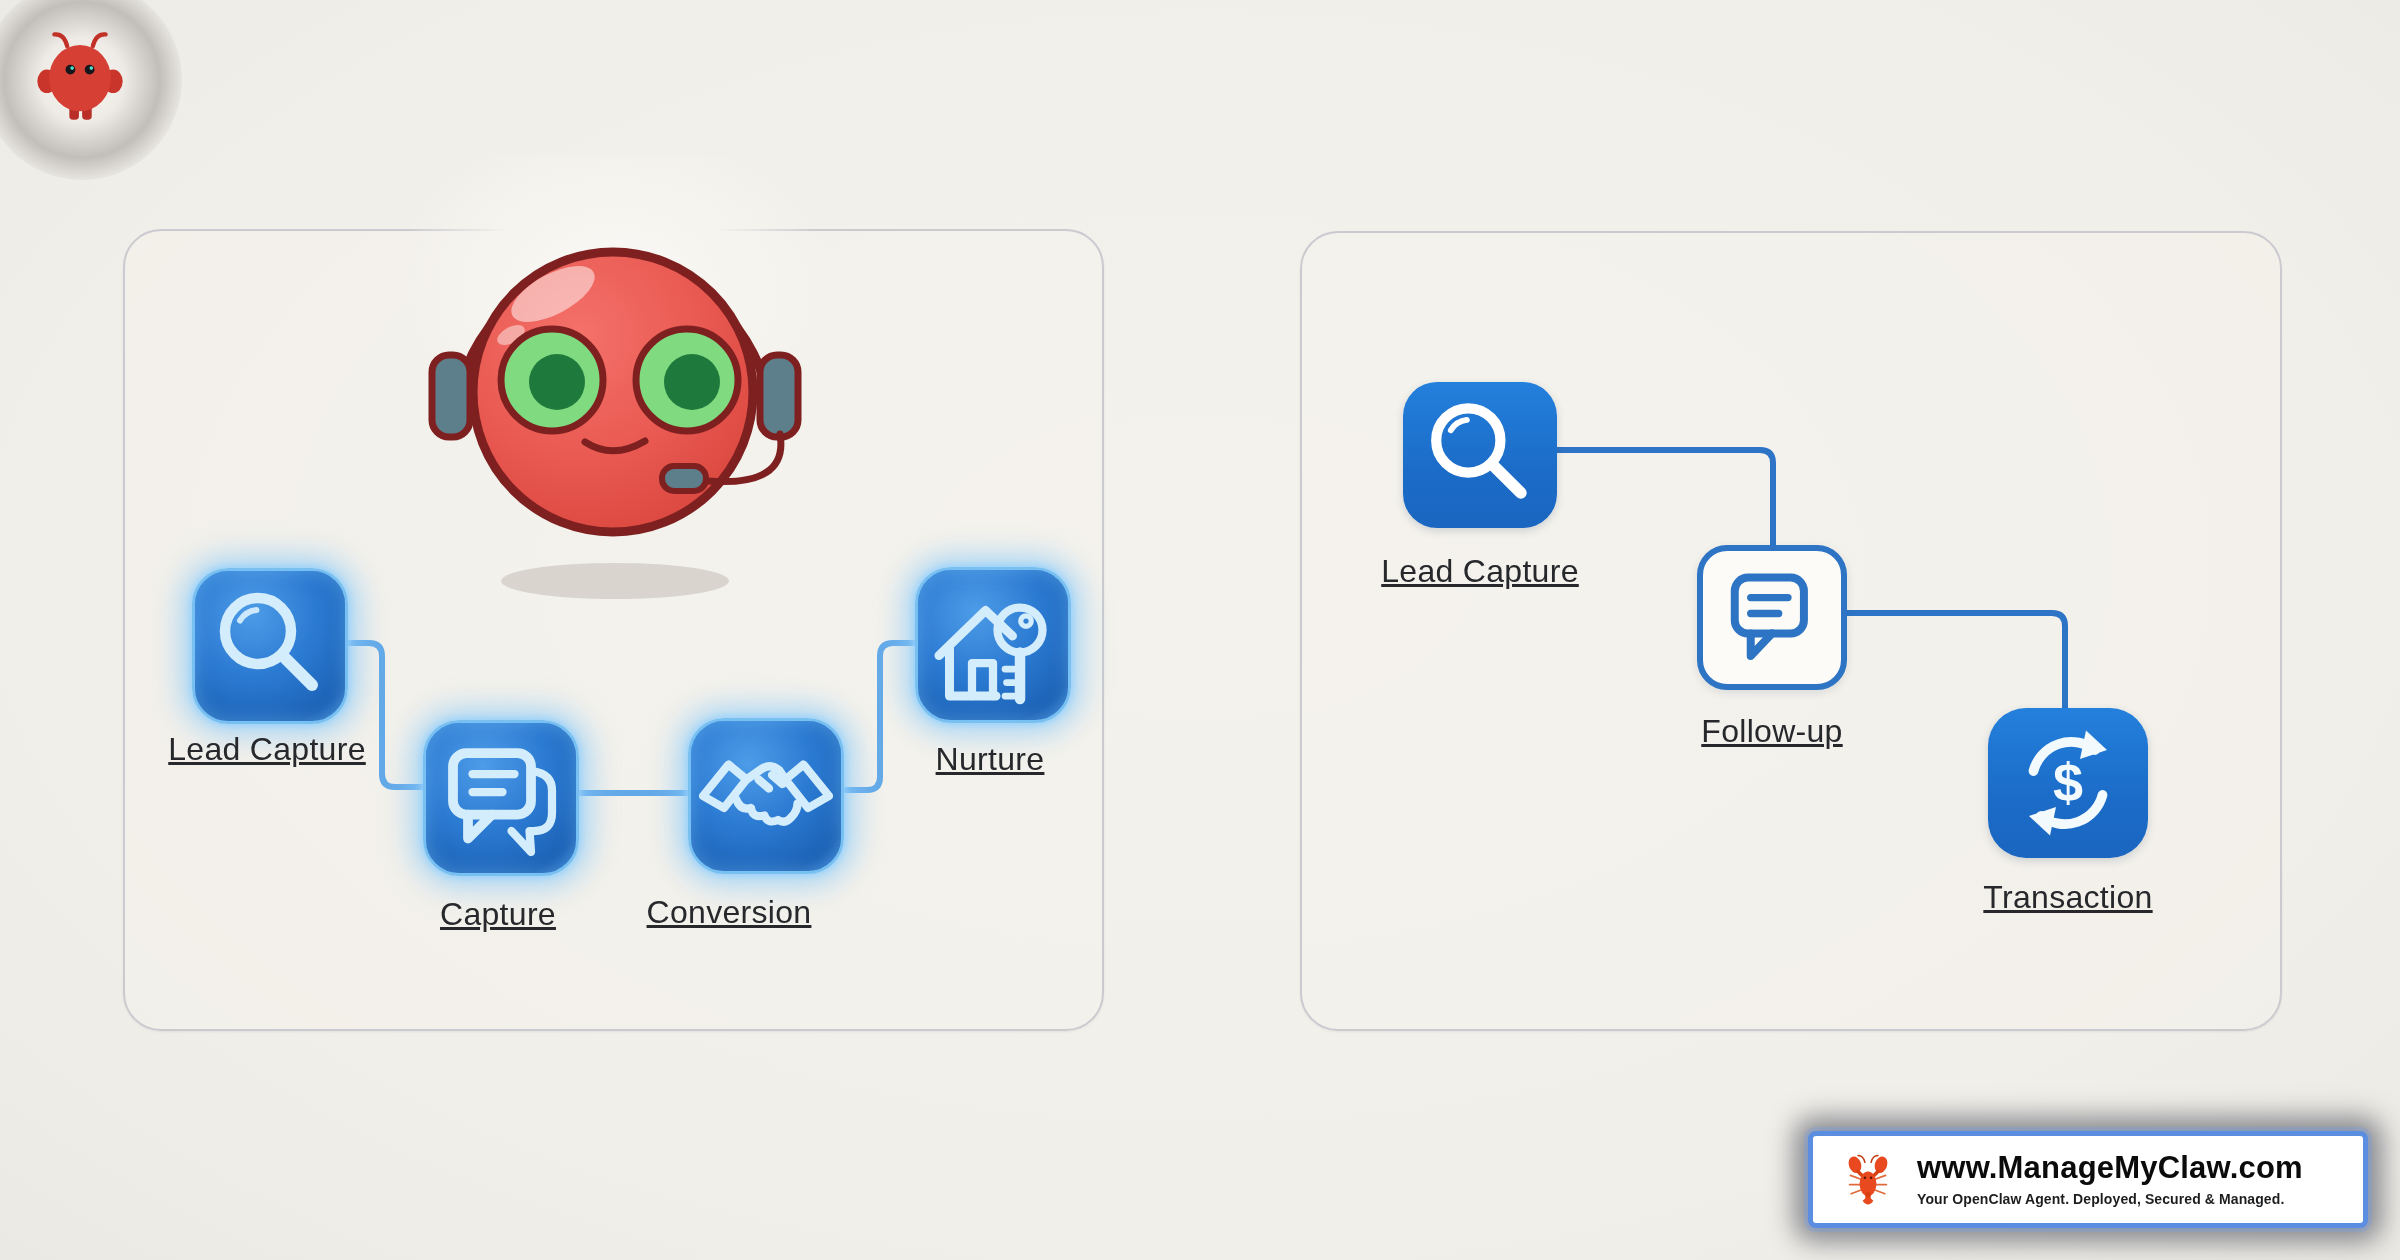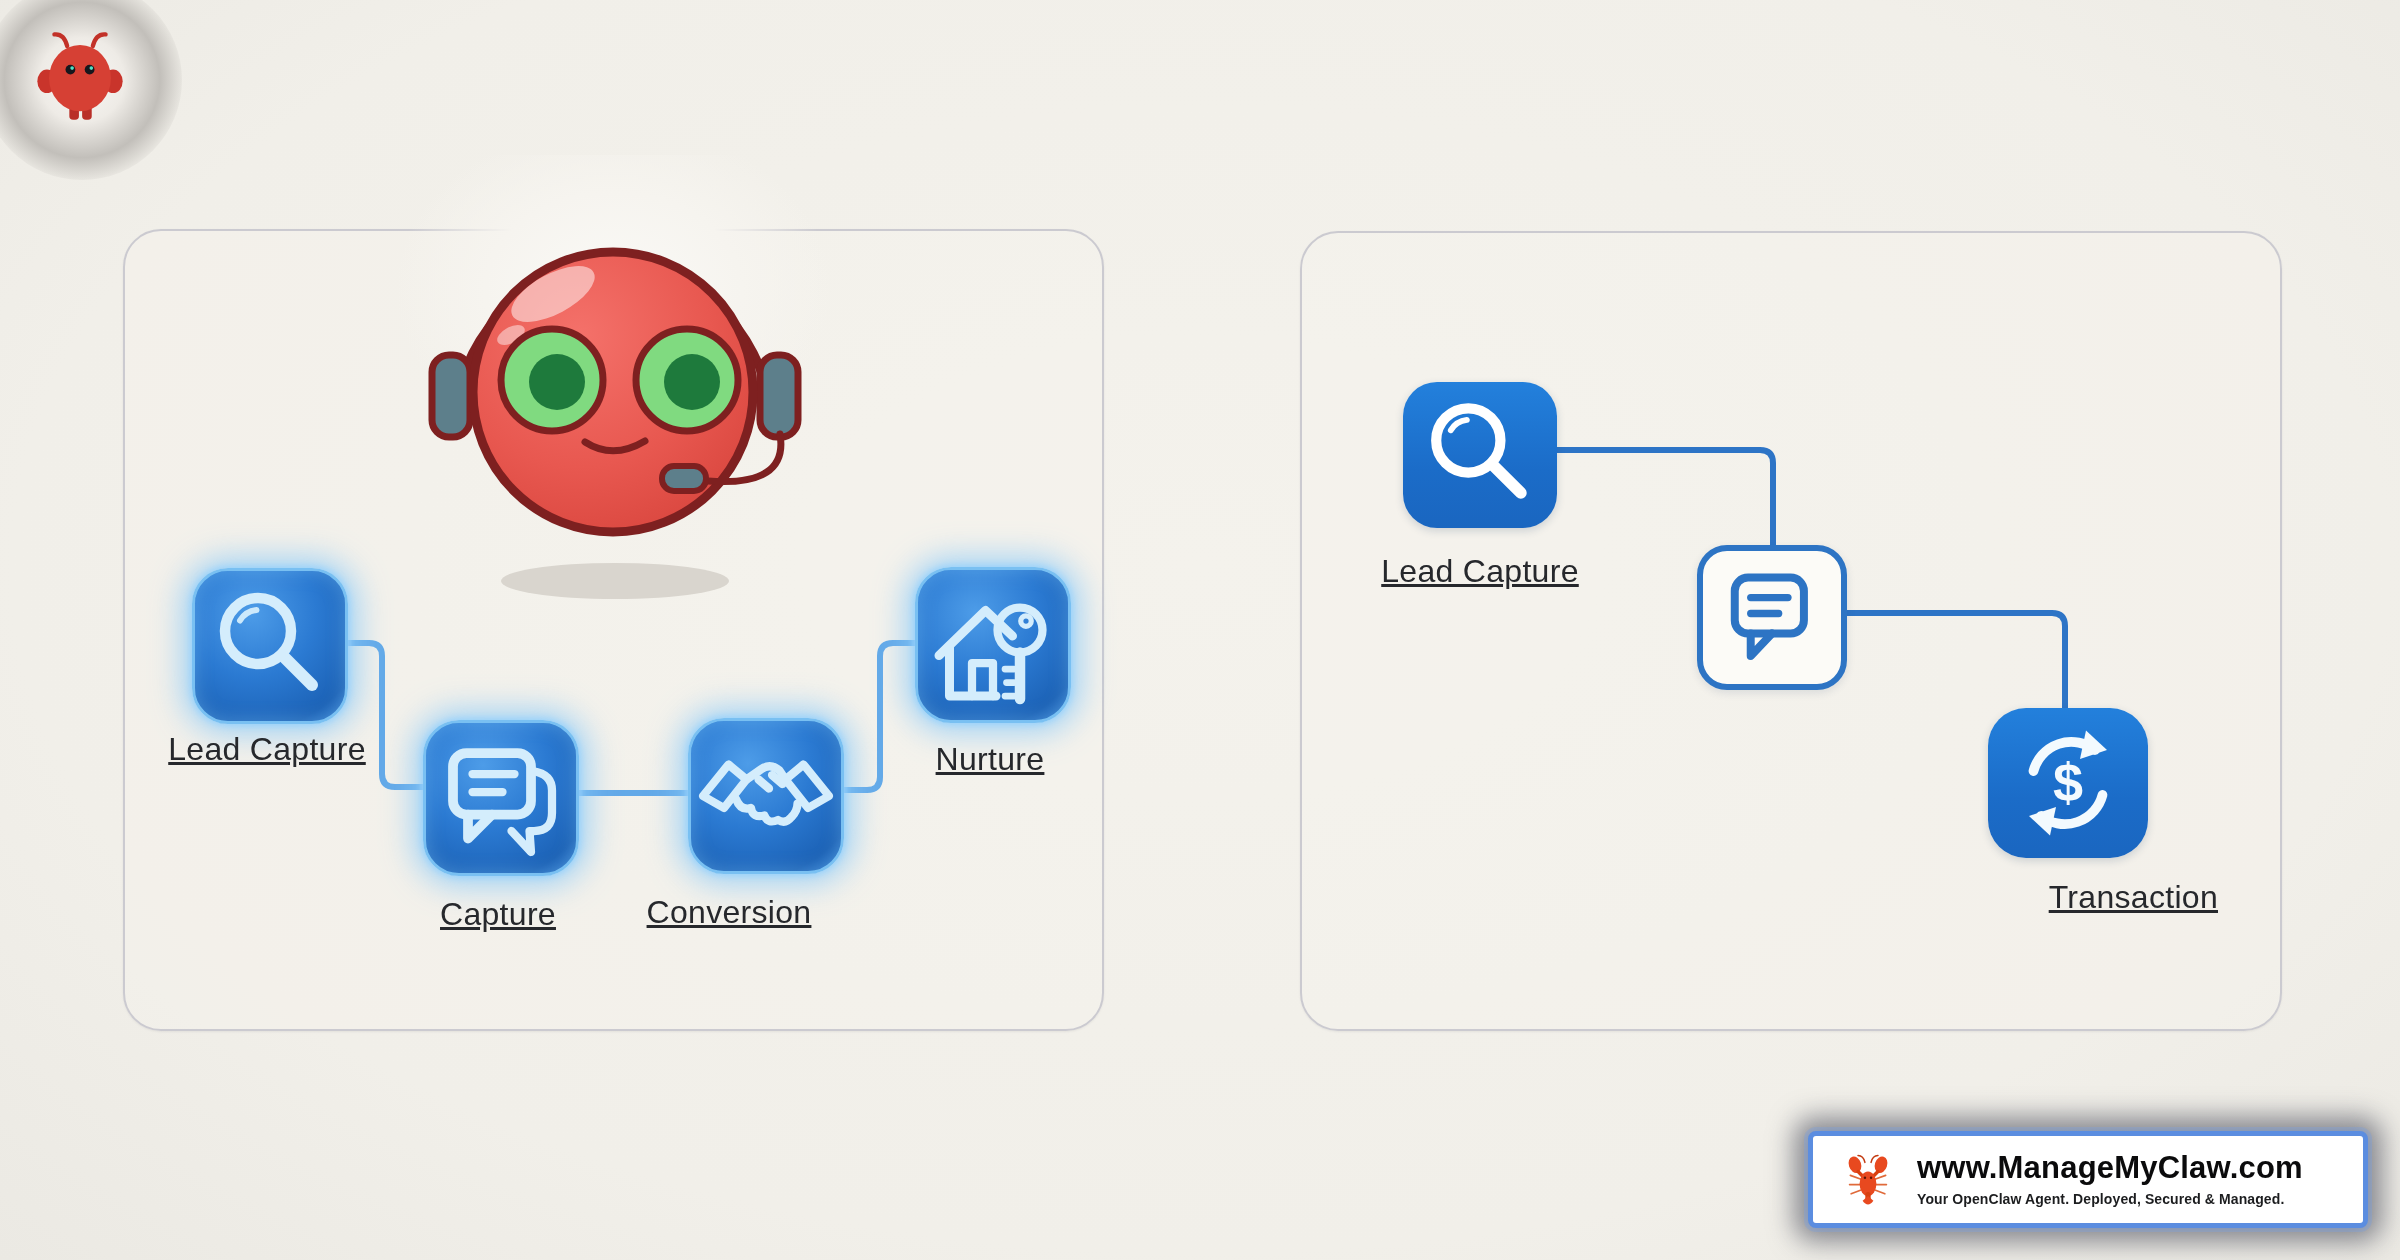--- a/index.html
+++ b/index.html
@@ -174,33 +174,34 @@
   <div class="step-icon icon-outline" style="left:1697px;top:545px;width:138px;height:133px;">
     <svg viewBox="0 0 100 100">
       <g fill="none" stroke="#2d74c4" stroke-linecap="round" stroke-linejoin="round">
         <rect x="22" y="20" width="52" height="42" rx="10" stroke-width="6"></rect>
         <line x1="34" y1="35" x2="62" y2="35" stroke-width="5.5"></line>
         <line x1="34" y1="47" x2="55" y2="47" stroke-width="5.5"></line>
         <path d="M34,62 V79 L50,62" stroke-width="6"></path>
       </g>
     </svg>
   </div>
+  <div class="step-label nowrap" style="left:1622px;top:714px;width:300px;">Follow-up</div>
 
   <div class="step-icon icon-solid" style="left:1988px;top:708px;width:160px;height:150px;border-radius:38px;">
     <svg viewBox="0 0 100 100">
       <g fill="none" stroke="#f3fafe" stroke-width="6.5" stroke-linecap="round">
         <path d="M27,42 A26,26 0 0 1 68,28"></path>
         <path d="M73,58 A26,26 0 0 1 32,72"></path>
       </g>
       <polygon points="62,15 76,28 58,34" fill="#f3fafe"></polygon>
       <polygon points="38,85 24,72 42,66" fill="#f3fafe"></polygon>
       <text x="50" y="62" text-anchor="middle" font-size="36" font-weight="bold" fill="#f3fafe" font-family="Liberation Sans, sans-serif">$</text>
     </svg>
   </div>
-  <div class="step-label nowrap" style="left:1918px;top:880px;width:300px;text-align:right;">Transaction</div>
+  <div class="step-label nowrap" style="left:1918px;top:880px;width:300px;">Transaction</div>
 
   <div class="badge">
     <svg class="badge-icon" viewBox="0 0 60 70">
       <path d="M26,12 Q24,3 17,3" stroke="#c23b12" stroke-width="2" fill="none" stroke-linecap="round"></path>
       <path d="M34,12 Q36,3 43,3" stroke="#c23b12" stroke-width="2" fill="none" stroke-linecap="round"></path>
       <ellipse cx="13" cy="15" rx="8" ry="11" fill="#e8491f" transform="rotate(-18 13 15)"></ellipse>
       <ellipse cx="47" cy="15" rx="8" ry="11" fill="#e8491f" transform="rotate(18 47 15)"></ellipse>
       <path d="M17,24 L26,33 M43,24 L34,33" stroke="#d8400f" stroke-width="4.5" stroke-linecap="round"></path>
       <path d="M21,34 L7,29 M21,41 L6,41 M21,48 L8,53 M39,34 L53,29 M39,41 L54,41 M39,48 L52,53" stroke="#e06a3a" stroke-width="2.2" stroke-linecap="round"></path>
       <ellipse cx="30" cy="40" rx="11" ry="16" fill="#e8491f"></ellipse>

